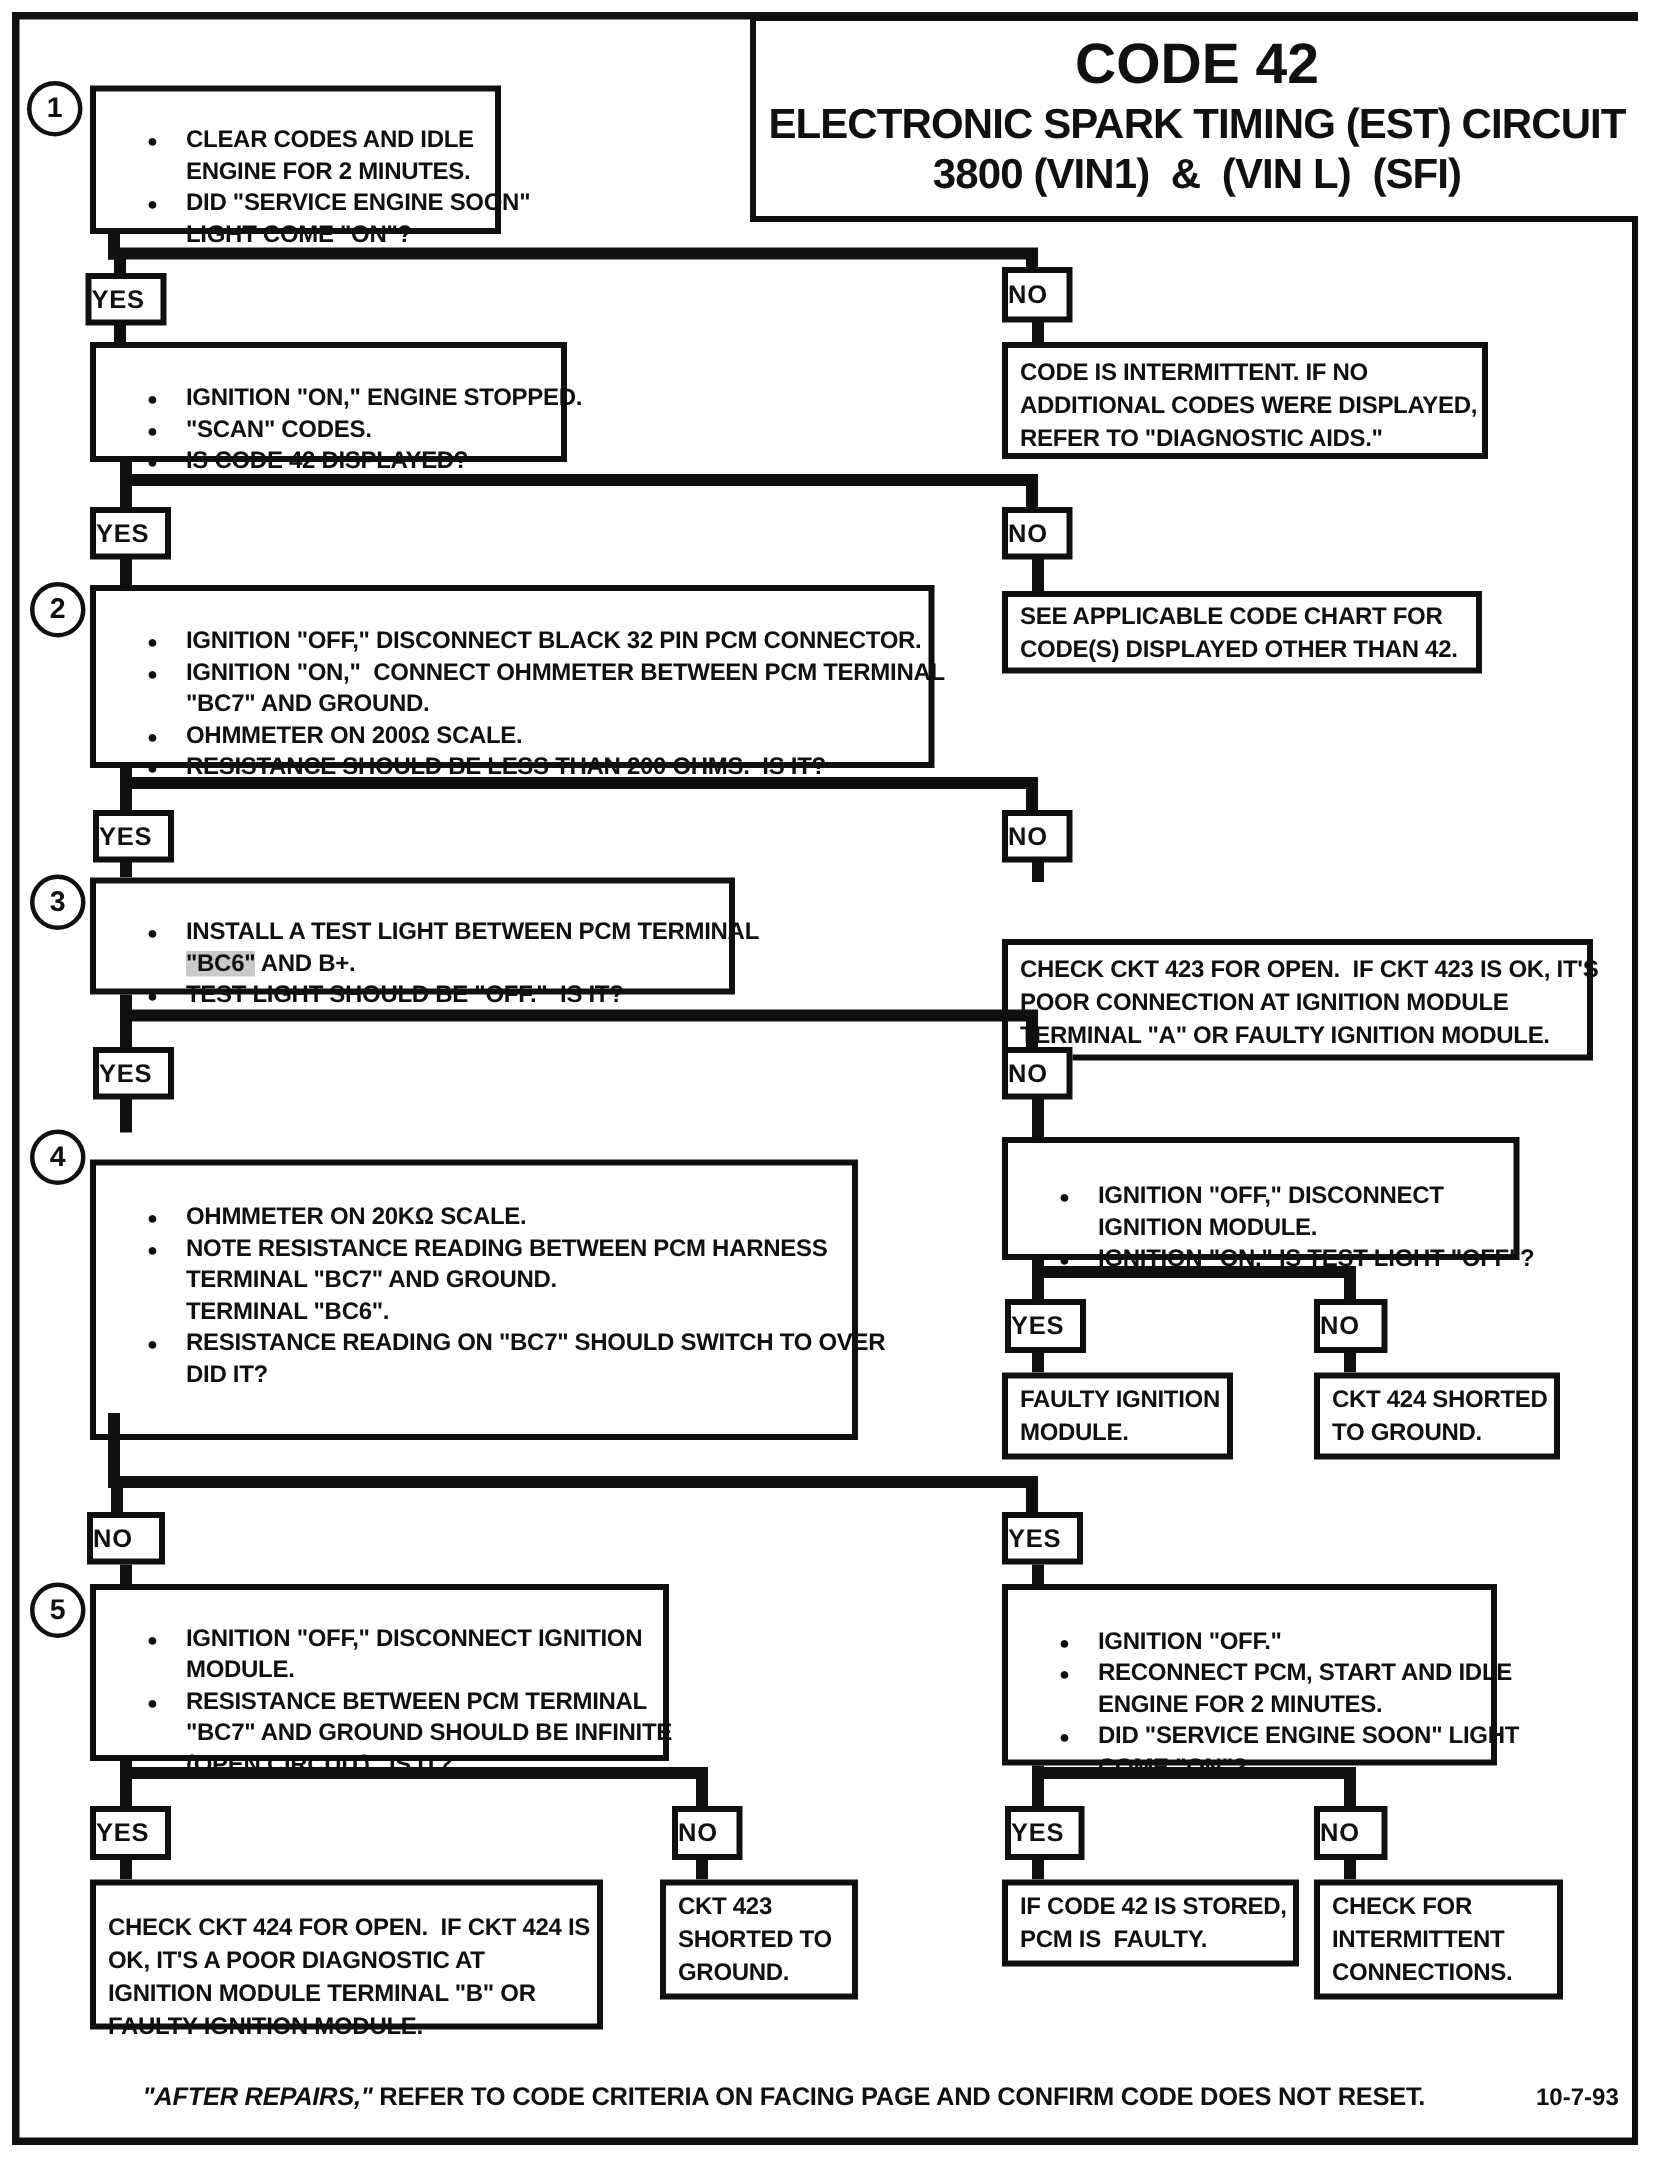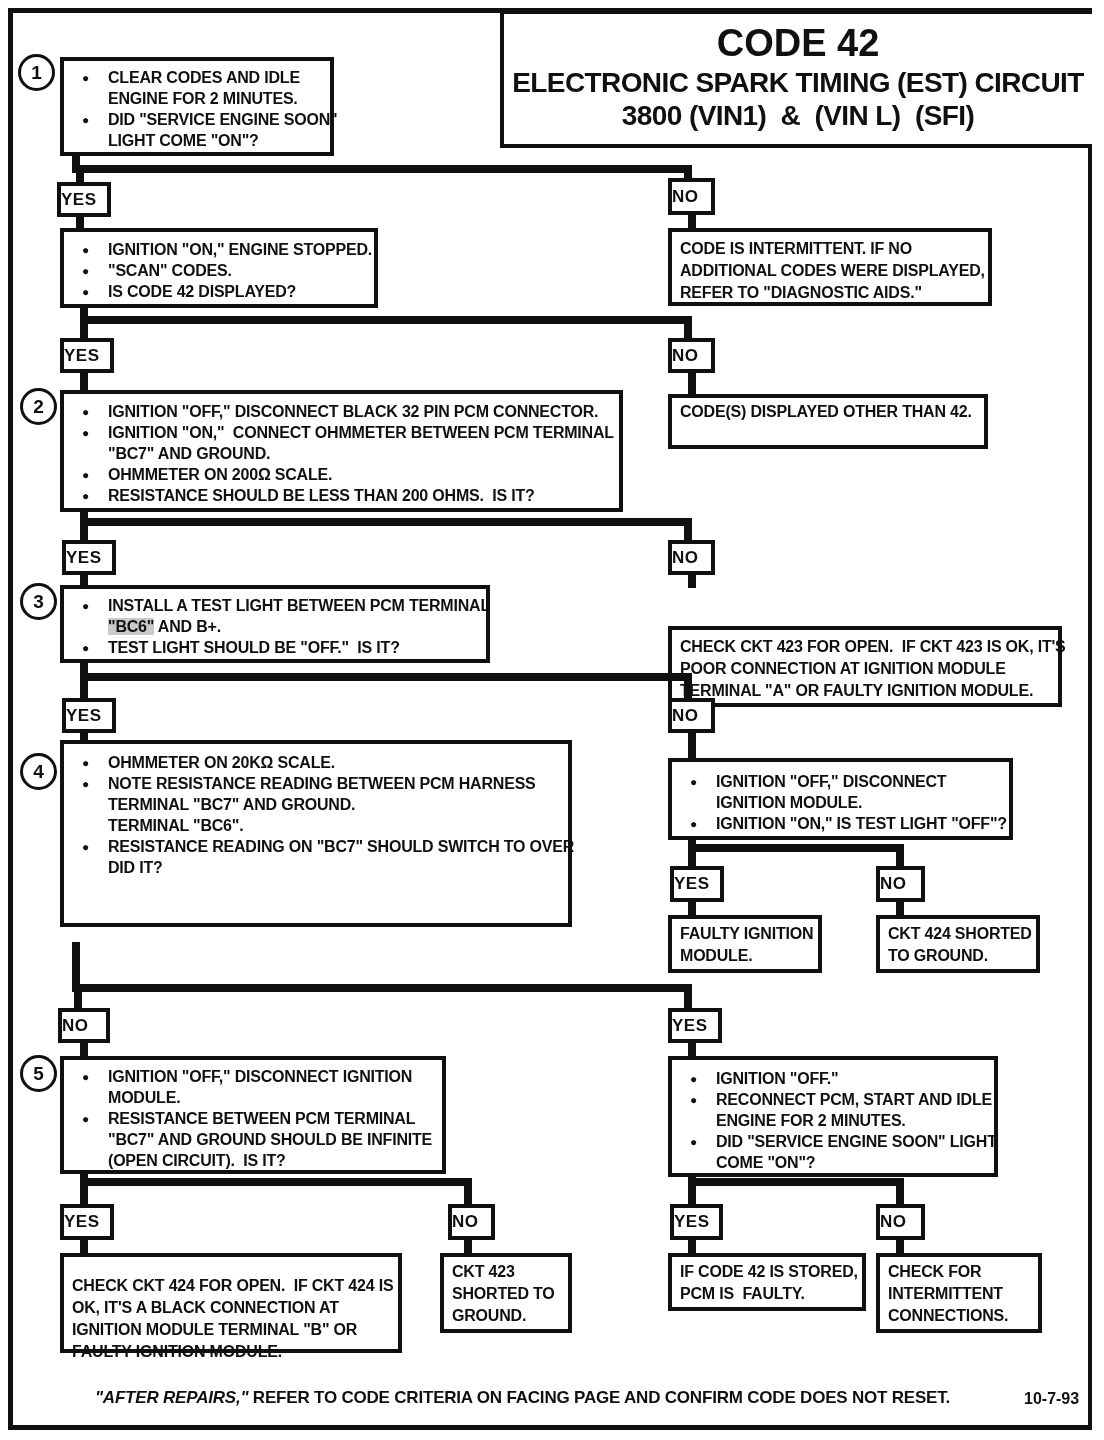--- a/index.html
+++ b/index.html
@@ -2,21 +2,21 @@
 <html><head>
 <meta charset="utf-8">
 <style>
   html,body{margin:0;padding:0;background:#fff;}
   #page{position:relative;width:1092px;height:1440px;background:#fff;
         font-family:"Liberation Sans",sans-serif;color:#101010;overflow:hidden;}
   .page-border{position:absolute;left:8px;top:8px;width:1085px;height:1422px;
         border:5px solid #101010;box-sizing:border-box;}
   .box{position:absolute;border:4px solid #101010;background:#fff;
         box-sizing:border-box;padding:6px 8px;}
-  .bl{list-style:none;margin:0;padding:0;font-weight:bold;font-size:16px;
+  .bl{list-style:none;margin:16px;padding:0;font-weight:bold;font-size:16px;
         line-height:21px;letter-spacing:-0.2px;}
   .bl li{position:relative;padding-left:36px;white-space:pre;}
   .bl li.b::before{content:"●";position:absolute;left:10px;top:1px;font-size:12px;}
   .plain{font-weight:bold;font-size:16px;line-height:22px;letter-spacing:-0.2px;}
   .plain .ln{white-space:pre;}
   .tag{position:absolute;border:4px solid #101010;background:#fff;box-sizing:border-box;
         display:flex;align-items:center;justify-content:flex-start;
         font-weight:bold;font-size:17px;letter-spacing:0.5px;}
   .seg{position:absolute;background:#101010;}
   .circle{position:absolute;width:37px;height:37px;border:3px solid #101010;border-radius:50%;
@@ -111,20 +111,21 @@
   <div class="box" style="left:60px;top:390px;width:563px;height:122px;padding-top:7px;">
     <ul class="bl">
       <li class="b">IGNITION "OFF," DISCONNECT BLACK 32 PIN PCM CONNECTOR.</li>
       <li class="b">IGNITION "ON,"  CONNECT OHMMETER BETWEEN PCM TERMINAL</li>
       <li class="c">"BC7" AND GROUND.</li>
       <li class="b">OHMMETER ON 200Ω SCALE.</li>
       <li class="b">RESISTANCE SHOULD BE LESS THAN 200 OHMS.  IS IT?</li>
     </ul>
   </div>
   <div class="box plain" style="left:668px;top:394px;width:320px;height:55px;padding-top:3px;">
+    <div class="ln">SEE APPLICABLE CODE CHART FOR</div>
     <div class="ln">CODE(S) DISPLAYED OTHER THAN 42.</div>
   </div>
 
   <div class="seg" style="left:80px;top:512px;width:8px;height:14px;"></div>
   <div class="seg" style="left:80px;top:518px;width:612px;height:8px;"></div>
   <div class="seg" style="left:80px;top:524px;width:8px;height:16px;"></div>
   <div class="seg" style="left:684px;top:524px;width:8px;height:16px;"></div>
   <div class="tag" style="left:62px;top:540px;width:54px;height:35px;">
       <span>YES</span>
     </div>
@@ -153,21 +154,21 @@
   <div class="seg" style="left:684px;top:679px;width:8px;height:19px;"></div>
   <div class="tag" style="left:62px;top:698px;width:54px;height:35px;">
       <span>YES</span>
     </div>
   <div class="tag" style="left:668px;top:698px;width:47px;height:35px;">
       <span>NO</span>
     </div>
   <div class="seg" style="left:80px;top:732px;width:8px;height:23px;"></div>
   <div class="seg" style="left:688px;top:732px;width:8px;height:26px;"></div>
 
-  <div class="box" style="left:60px;top:740px;width:512px;height:187px;padding-top:8px;">
+  <div class="box" style="left:60px;top:773px;width:512px;height:187px;padding-top:8px;">
     <ul class="bl">
       <li class="b">OHMMETER ON 20KΩ SCALE.</li>
       <li class="b">NOTE RESISTANCE READING BETWEEN PCM HARNESS</li>
       <li class="c">TERMINAL "BC7" AND GROUND.</li>
       <li class="c">TERMINAL "BC6".</li>
       <li class="b">RESISTANCE READING ON "BC7" SHOULD SWITCH TO OVER</li>
       <li class="c">DID IT?</li>
     </ul>
   </div>
 
@@ -252,21 +253,21 @@
       <span>YES</span>
     </div>
   <div class="tag" style="left:876px;top:1204px;width:49px;height:36px;">
       <span>NO</span>
     </div>
   <div class="seg" style="left:688px;top:1240px;width:8px;height:13px;"></div>
   <div class="seg" style="left:896px;top:1240px;width:8px;height:13px;"></div>
 
   <div class="box plain" style="left:60px;top:1253px;width:342px;height:100px;padding-top:18px;">
     <div class="ln">CHECK CKT 424 FOR OPEN.  IF CKT 424 IS</div>
-    <div class="ln">OK, IT'S A BLACK CONNECTION AT</div>
+    <div class="ln">OK, IT'S A POOR DIAGNOSTIC AT</div>
     <div class="ln">IGNITION MODULE TERMINAL "B" OR</div>
     <div class="ln">FAULTY IGNITION MODULE.</div>
   </div>
   <div class="box plain" style="left:440px;top:1253px;width:132px;height:80px;padding-top:4px;">
     <div class="ln">CKT 423</div>
     <div class="ln">SHORTED TO</div>
     <div class="ln">GROUND.</div>
   </div>
   <div class="box plain" style="left:668px;top:1253px;width:198px;height:58px;padding-top:4px;">
     <div class="ln">IF CODE 42 IS STORED,</div>

